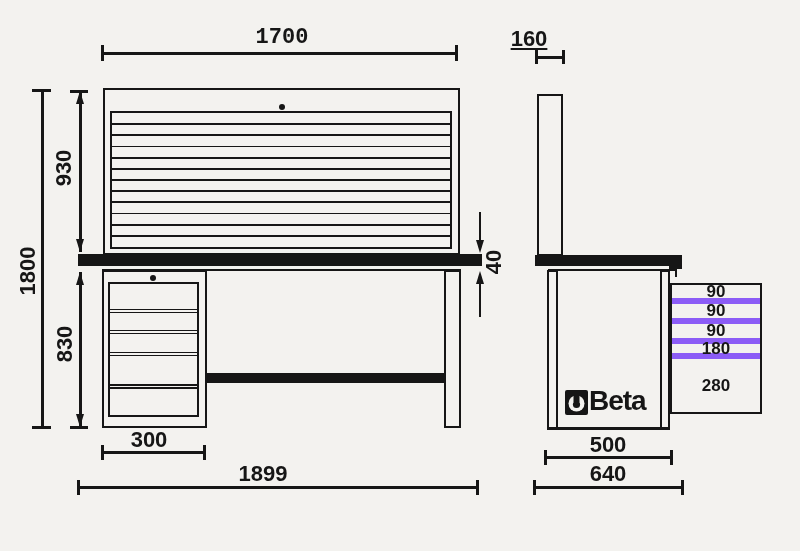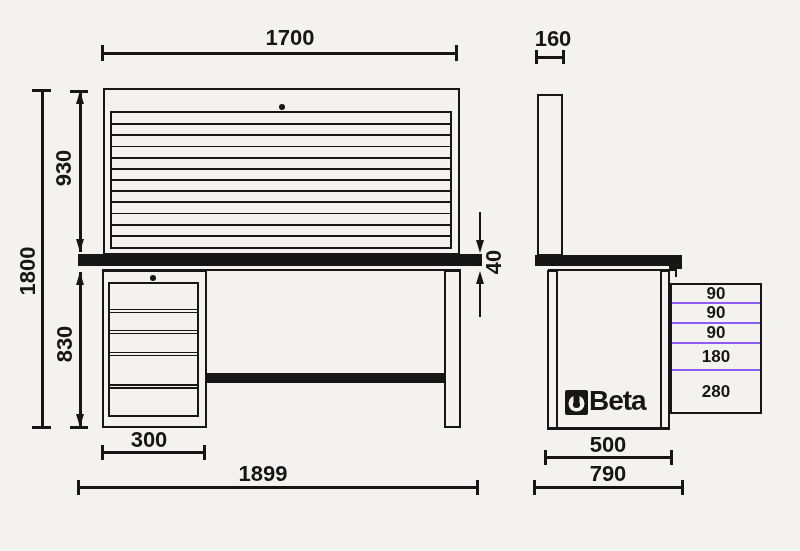--- a/index.html
+++ b/index.html
@@ -18,36 +18,36 @@
   }
   .vlabel{transform:translate(-50%,-50%) rotate(-90deg);}
   .tick{position:absolute;background:#161616;}
   .arr{position:absolute;width:0;height:0;}
   .arr.up{border-left:4px solid transparent;border-right:4px solid transparent;border-bottom:13px solid #161616;}
   .arr.down{border-left:4px solid transparent;border-right:4px solid transparent;border-top:13px solid #161616;}
   .slat{position:absolute;left:0;right:0;height:1.8px;background:#161616;}
   
   .stack{position:absolute;left:670px;top:283px;width:92px;height:131px;
     border:2px solid #161616;box-sizing:border-box;display:flex;flex-direction:column;}
-  .stack .row{border-bottom:2px solid #8b5cf6;box-sizing:border-box;
+  .stack .row{border-bottom:6px solid #8b5cf6;box-sizing:border-box;
     font-weight:bold;font-size:17px;text-align:center;display:flex;align-items:center;justify-content:center;}
   .stack .row:last-child{border-bottom:none;}
-  .r1{height:19px;} .r2{height:20px;} .r3{height:20px;} .r4{height:27px;} .r5{height:41px;flex:1;}
+  .r1{height:19px;} .r2{height:20px;} .r3{height:20px;} .r4{height:15px;} .r5{height:41px;flex:1;}
   
   .logo-icon{position:absolute;left:565px;top:390px;width:23px;height:25px;background:#161616;border-radius:2px;}
   .logo-text{position:absolute;left:589px;top:387px;font-weight:900;font-size:28px;line-height:1;letter-spacing:-1px;}
 </style>
 </head>
 <body>
 
 <div id="canvas">
 
   <div>
 
-    <div class="dimlabel" style="left:290px;top:38px;">1700</div>
+    <div class="dimlabel" style="left:282px;top:38px;font-family:Liberation Mono, monospace;">1700</div>
     <div class="ink" style="left:102px;top:52px;width:355px;height:2.5px;"></div>
     <div class="tick" style="left:100.5px;top:45px;width:3px;height:16px;"></div>
     <div class="tick" style="left:454.5px;top:45px;width:3px;height:16px;"></div>
 
     <div class="outline" style="left:103px;top:88px;width:357px;height:167px;"></div>
     <div class="dot" style="left:279px;top:104px;"></div>
     <div class="outline" style="left:110px;top:111px;width:342px;height:138px;border-width:2px;">
         <div class="slat" style="top: 10.2667px;"></div>
         <div class="slat" style="top: 21.4333px;"></div>
         <div class="slat" style="top: 32.6px;"></div>
@@ -109,21 +109,21 @@
     <div class="tick" style="left:202.5px;top:444.5px;width:3px;height:15px;"></div>
 
     <div class="dimlabel" style="left:263px;top:474px;">1899</div>
     <div class="ink" style="left:78px;top:486px;width:400px;height:2.5px;"></div>
     <div class="tick" style="left:76.5px;top:479.5px;width:3px;height:15px;"></div>
     <div class="tick" style="left:475.5px;top:479.5px;width:3px;height:15px;"></div>
   </div>
 
   <div>
 
-    <div class="dimlabel" style="left:553px;top:39px;">160</div>
+    <div class="dimlabel" style="left:529px;top:39px;text-decoration:underline;">160</div>
     <div class="ink" style="left:537px;top:56px;width:26px;height:2.5px;"></div>
     <div class="tick" style="left:535px;top:49.5px;width:3px;height:14px;"></div>
     <div class="tick" style="left:561.5px;top:49.5px;width:3px;height:14px;"></div>
 
     <div class="outline" style="left:537px;top:94px;width:26px;height:162px;"></div>
 
     <div class="ink" style="left:535px;top:255px;width:147px;height:11px;"></div>
     <div class="ink" style="left:669px;top:266px;width:13px;height:3px;"></div>
     <div class="ink" style="left:548px;top:268.5px;width:129px;height:2.5px;"></div>
     <div class="ink" style="left:674.5px;top:268.5px;width:2.5px;height:8px;"></div>
@@ -149,19 +149,19 @@
       <div class="row r3">90</div>
       <div class="row r4">180</div>
       <div class="row r5">280</div>
     </div>
 
     <div class="dimlabel" style="left:608px;top:445px;">500</div>
     <div class="ink" style="left:546px;top:456px;width:126px;height:2.5px;"></div>
     <div class="tick" style="left:544px;top:449.5px;width:3px;height:15px;"></div>
     <div class="tick" style="left:669.5px;top:449.5px;width:3px;height:15px;"></div>
 
-    <div class="dimlabel" style="left:608px;top:474px;">790</div>
+    <div class="dimlabel" style="left:608px;top:474px;">640</div>
     <div class="ink" style="left:535px;top:486px;width:148px;height:2.5px;"></div>
     <div class="tick" style="left:533px;top:479.5px;width:3px;height:15px;"></div>
     <div class="tick" style="left:680.5px;top:479.5px;width:3px;height:15px;"></div>
   </div>
 
 </div>
 
 </body></html>

